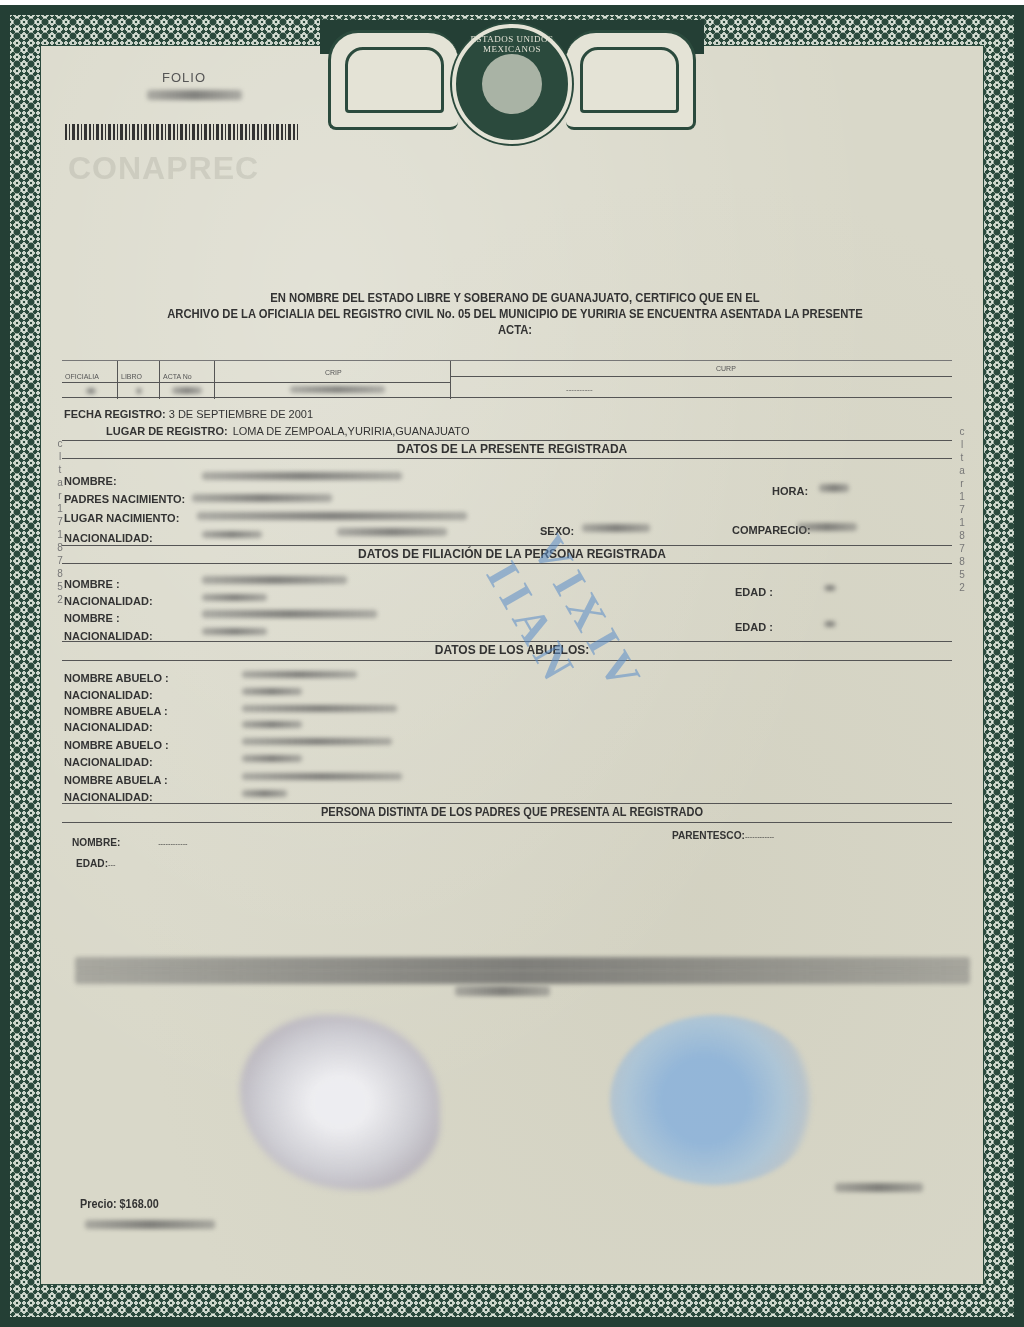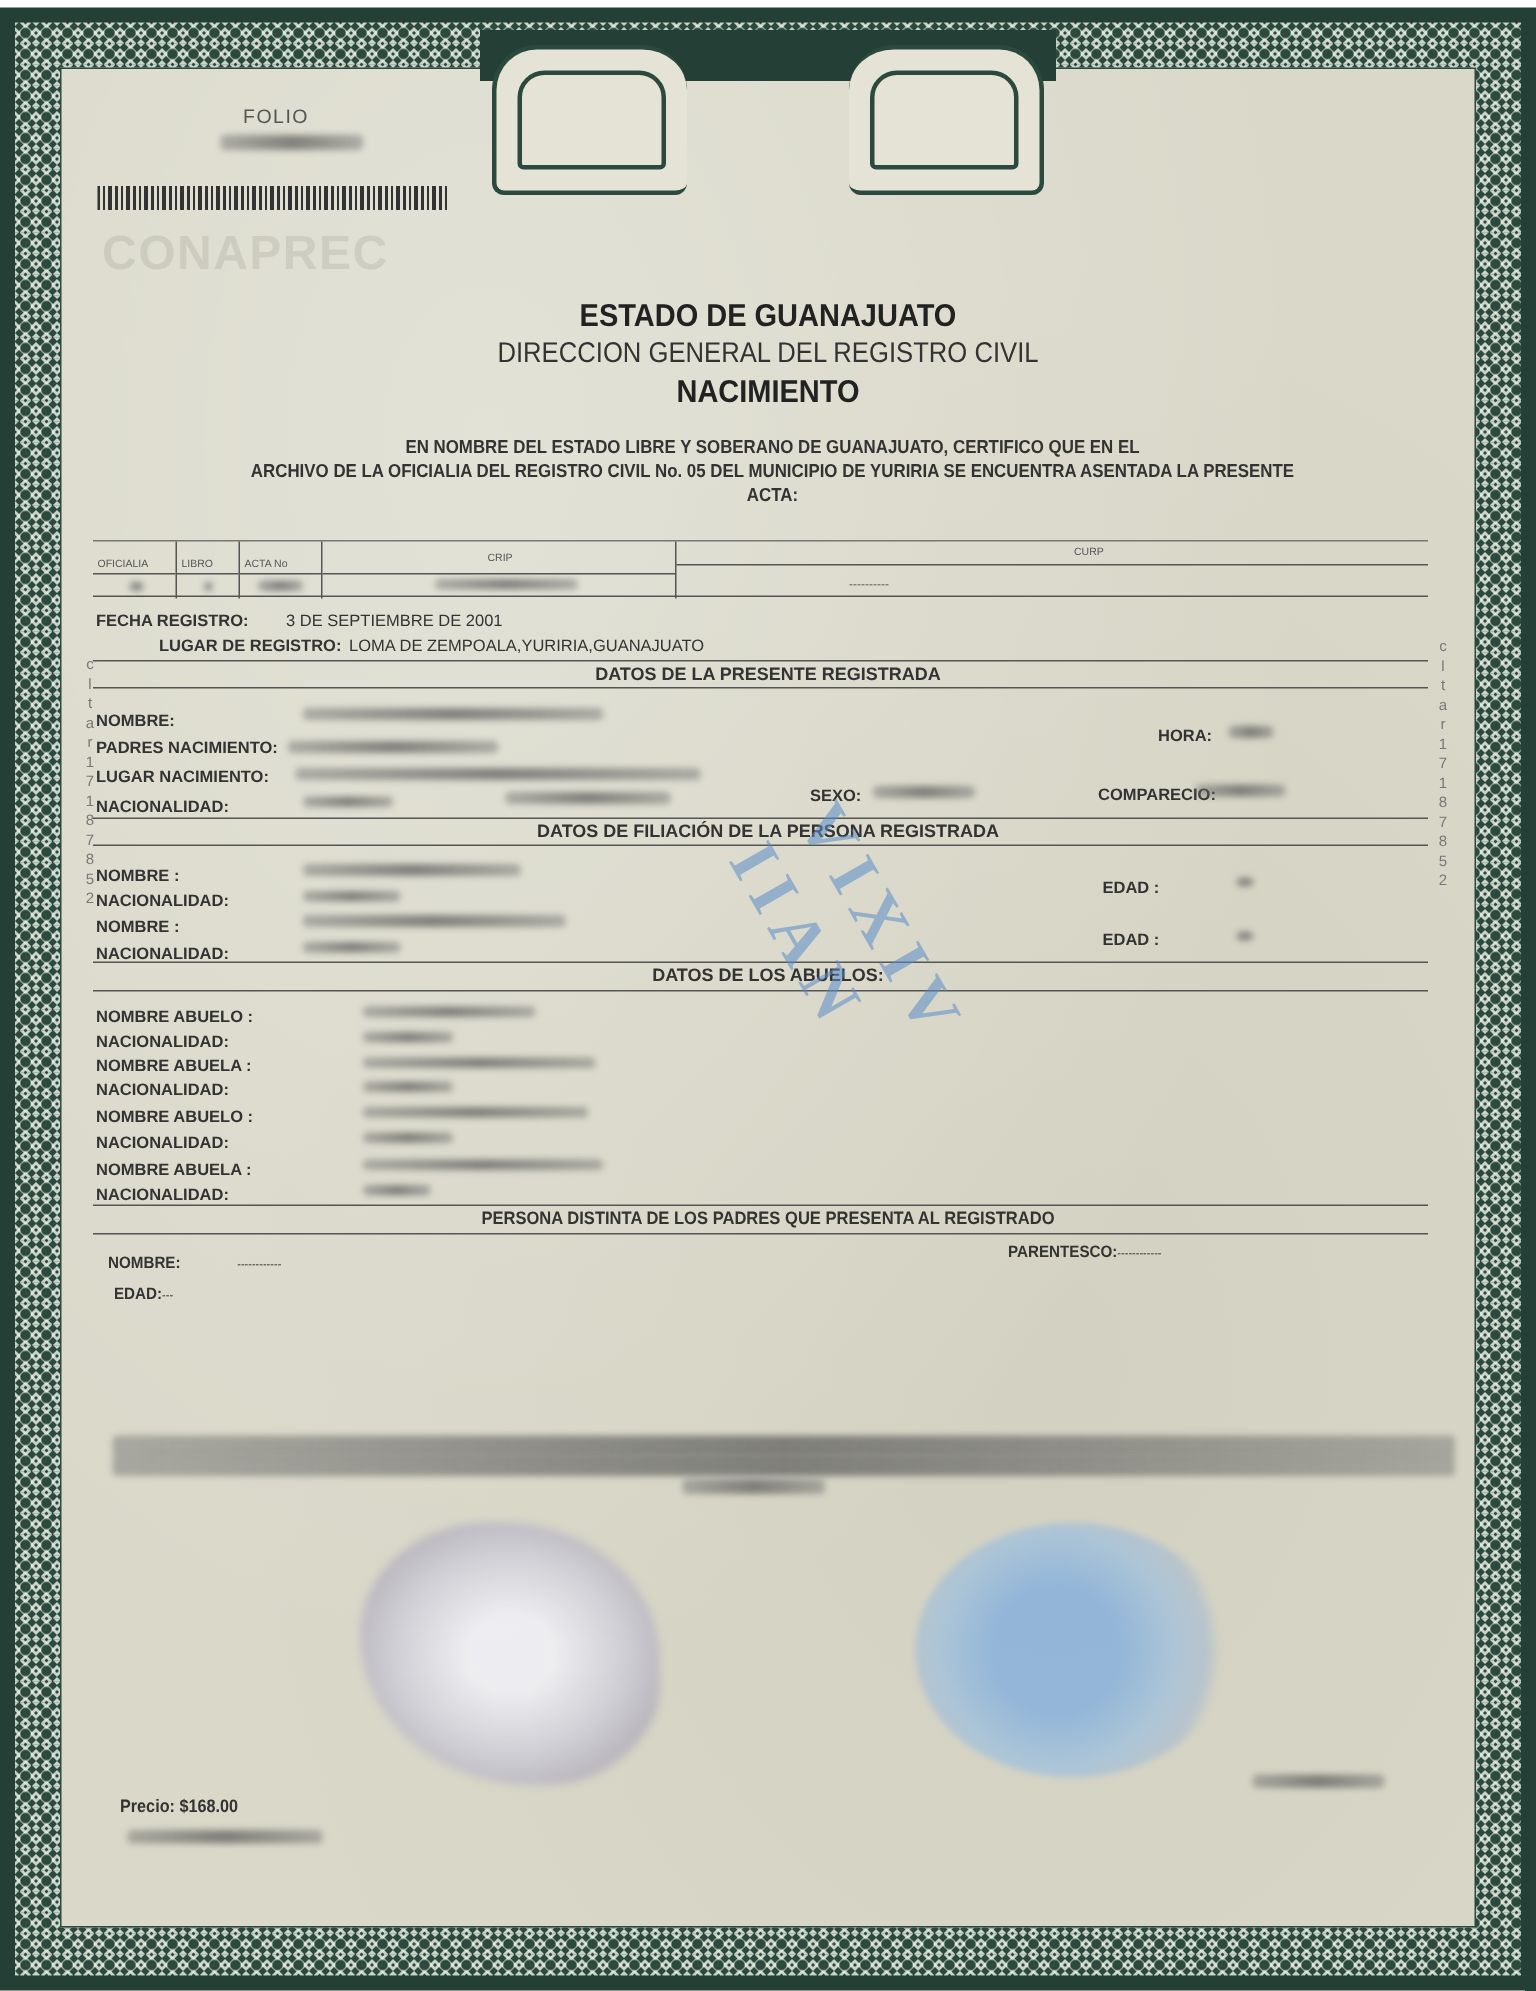--- a/index.html
+++ b/index.html
@@ -147,34 +147,33 @@
   <div class="paper"></div>
 
   <div class="crest-band">
     <div class="band-top"></div>
     <div class="crest-wing left">
         <div class="inner"></div>
       </div>
     <div class="crest-wing right">
         <div class="inner"></div>
       </div>
+    <div class="seal">
+      <div class="ring-text">ESTADOS UNIDOS MEXICANOS</div>
+      <div class="eagle"></div>
+    </div>
   </div>
 
   <div class="folio-block">
     <div class="folio-label">FOLIO</div>
     <div class="redact" style="left:85px;top:20px;width:95px;height:10px;"></div>
     <div class="barcode"></div>
   </div>
   <div class="watermark-logo">CONAPREC</div>
 
-  <div class="title-block">
-    <div class="t1">ESTADO DE GUANAJUATO</div>
-    <div class="t2">DIRECCION GENERAL DEL REGISTRO CIVIL</div>
-    <div class="t3">NACIMIENTO</div>
-  </div>
   <div class="cert">
     <div>EN NOMBRE DEL ESTADO LIBRE Y SOBERANO DE GUANAJUATO, CERTIFICO QUE EN EL</div>
     <div>ARCHIVO DE LA OFICIALIA DEL REGISTRO CIVIL No. 05 DEL MUNICIPIO DE YURIRIA SE ENCUENTRA ASENTADA LA PRESENTE</div>
     <div>ACTA:</div>
   </div>
 
   <div class="form">
     <div class="hdr-table">
       <div class="hdr-cell" style="left:0;width:56px;">
         <span class="lbl">OFICIALIA</span>
@@ -198,21 +197,21 @@
       </div>
       <div class="hdr-cell" style="left:389px;width:501px;border-right:none;">
         <span class="lbl" style="left:265px;top:4px;">CURP</span>
         <div class="sep" style="top:15px;"></div>
         <span class="curp-dash" style="left:115px;">----------</span>
       </div>
     </div>
 
     <div class="row" style="top:48px;">
       <span>FECHA REGISTRO:</span>
-      <span class="val" style="margin-left:22px;">3 DE SEPTIEMBRE DE 2001</span>
+      <span class="val" style="">3 DE SEPTIEMBRE DE 2001</span>
     </div>
     <div class="row" style="top:65px;padding-left:42px;">
       <span>LUGAR DE REGISTRO:</span>
       <span class="val" style="margin-left:2px;">LOMA DE ZEMPOALA,YURIRIA,GUANAJUATO</span>
     </div>
 
     <div class="hline" style="top:80px;"></div>
     <div class="section-title" style="top:82px;">DATOS DE LA PRESENTE REGISTRADA</div>
     <div class="hline" style="top:98px;"></div>
 

